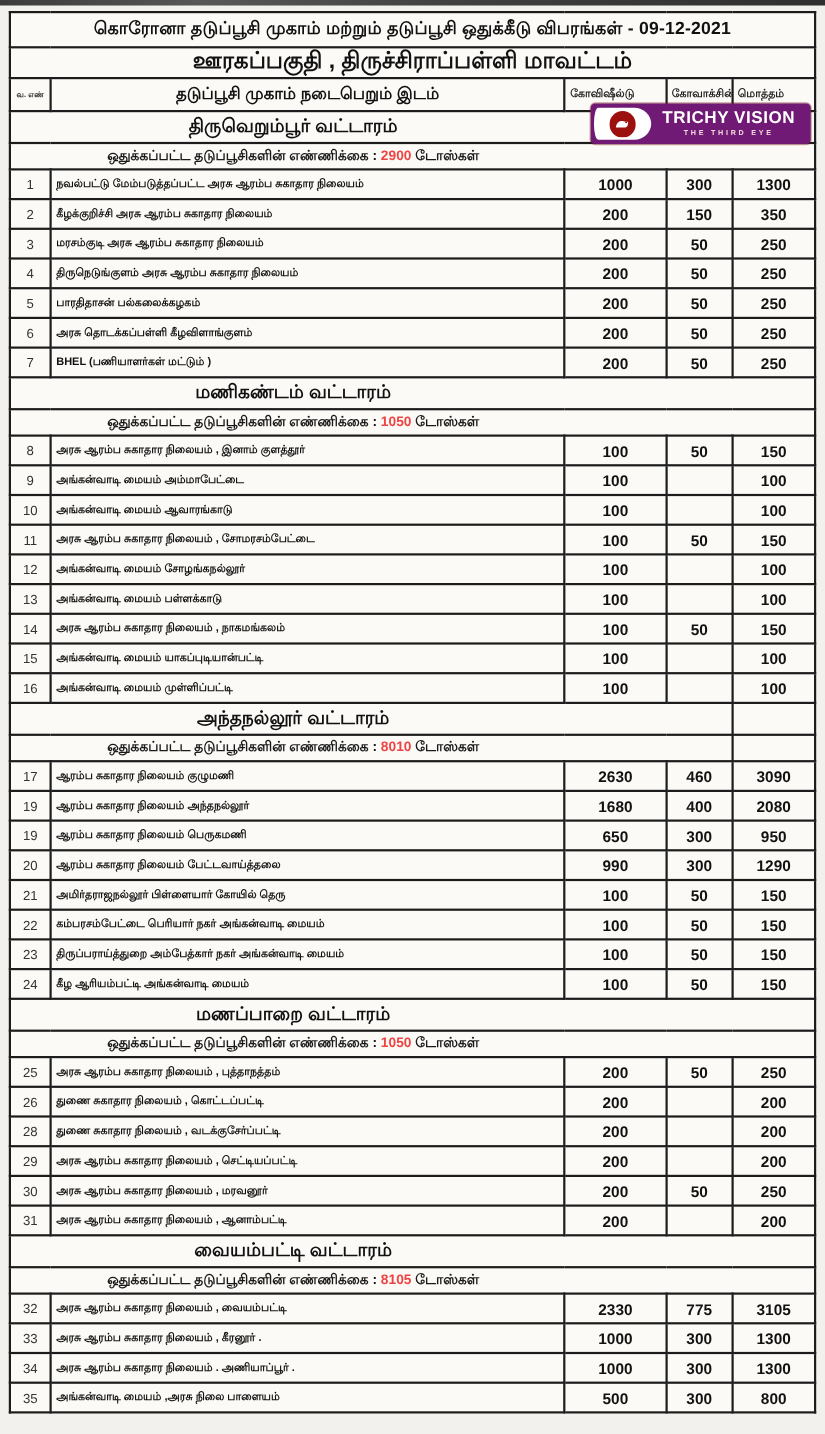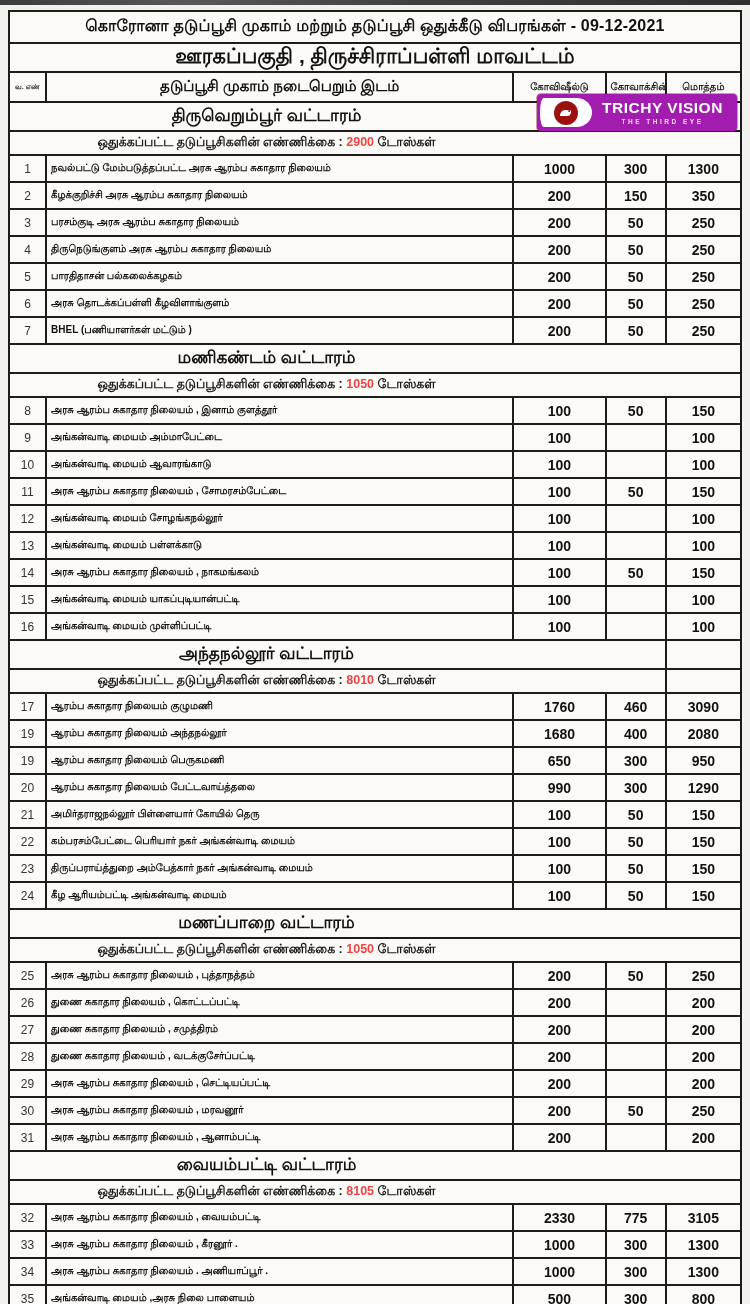--- a/index.html
+++ b/index.html
@@ -31,21 +31,21 @@
   .r-sub td{height:24px;}
   .r-head td{height:28px;}
   .r-sec td{height:27px;}
   .r-alloc td{height:22px;}
   .r-data td{height:25px;}
 
   .t-title{font-size:16px;font-weight:bold;text-align:center;letter-spacing:.2px;margin-top:34px;}
   .t-sub{font-size:21px;font-weight:bold;text-align:center;}
   .h-sno{font-size:7px;font-weight:bold;text-align:center;color:#333;padding:0 1px;}
   .h-place{font-size:15px;font-weight:bold;text-align:center;}
-  .h-num{font-size:10px;font-weight:bold;text-align:center;color:#222;padding:0 1px;}
+  .h-num{font-size:10px;font-weight:bold;color:#222;padding:0 1px;}
   .sec-wrap{width:505px;text-align:center;font-size:17px;font-weight:bold;}
   .alloc-wrap{width:505px;text-align:center;font-size:12.5px;font-weight:bold;color:#1a1a1a;}
   .alloc-wrap .alloc-num{font-weight:600;color:#ef4444;}
   .cell-sno{text-align:center;font-size:12px;font-weight:400;color:#333;}
   .cell-place{text-align:left;font-size:10px;font-weight:bold;padding-left:6px;}
   .cell-num{text-align:center;font-size:14px;font-weight:bold;}
 
   
   .logo{
     position:absolute;left:537px;top:94px;width:200px;height:37px;
@@ -114,21 +114,21 @@
         </tr>
         <tr class="r-data">
           <td class="cell-sno">2</td>
           <td class="cell-place">கீழக்குறிச்சி அரசு ஆரம்ப சுகாதார நிலையம்</td>
           <td class="cell-num">200</td>
           <td class="cell-num">150</td>
           <td class="cell-num">350</td>
         </tr>
         <tr class="r-data">
           <td class="cell-sno">3</td>
-          <td class="cell-place">பரசம்குடி அரசு ஆரம்ப சுகாதார நிலையம்</td>
+          <td class="cell-place">மரசம்குடி அரசு ஆரம்ப சுகாதார நிலையம்</td>
           <td class="cell-num">200</td>
           <td class="cell-num">50</td>
           <td class="cell-num">250</td>
         </tr>
         <tr class="r-data">
           <td class="cell-sno">4</td>
           <td class="cell-place">திருநெடுங்குளம் அரசு ஆரம்ப சுகாதார நிலையம்</td>
           <td class="cell-num">200</td>
           <td class="cell-num">50</td>
           <td class="cell-num">250</td>
@@ -235,21 +235,21 @@
         </tr>
         <tr class="r-alloc">
           <td class="" colspan="4">
             <div class="alloc-wrap">ஒதுக்கப்பட்ட தடுப்பூசிகளின் எண்ணிக்கை :<span class="alloc-num"> 8010 </span>டோஸ்கள்</div>
           </td>
           <td class=""></td>
         </tr>
         <tr class="r-data">
           <td class="cell-sno">17</td>
           <td class="cell-place">ஆரம்ப சுகாதார நிலையம் குழுமணி</td>
-          <td class="cell-num">1760</td>
+          <td class="cell-num">2630</td>
           <td class="cell-num">460</td>
           <td class="cell-num">3090</td>
         </tr>
         <tr class="r-data">
           <td class="cell-sno">19</td>
           <td class="cell-place">ஆரம்ப சுகாதார நிலையம் அந்தநல்லூர்</td>
           <td class="cell-num">1680</td>
           <td class="cell-num">400</td>
           <td class="cell-num">2080</td>
         </tr>
@@ -313,27 +313,20 @@
           <td class="cell-num">250</td>
         </tr>
         <tr class="r-data">
           <td class="cell-sno">26</td>
           <td class="cell-place">துணை சுகாதார நிலையம் , கொட்டப்பட்டி</td>
           <td class="cell-num">200</td>
           <td class="cell-num"></td>
           <td class="cell-num">200</td>
         </tr>
         <tr class="r-data">
-          <td class="cell-sno">27</td>
-          <td class="cell-place">துணை சுகாதார நிலையம் , சமுத்திரம்</td>
-          <td class="cell-num">200</td>
-          <td class="cell-num"></td>
-          <td class="cell-num">200</td>
-        </tr>
-        <tr class="r-data">
           <td class="cell-sno">28</td>
           <td class="cell-place">துணை சுகாதார நிலையம் , வடக்குசேர்ப்பட்டி</td>
           <td class="cell-num">200</td>
           <td class="cell-num"></td>
           <td class="cell-num">200</td>
         </tr>
         <tr class="r-data">
           <td class="cell-sno">29</td>
           <td class="cell-place">அரசு ஆரம்ப சுகாதார நிலையம் , செட்டியப்பட்டி</td>
           <td class="cell-num">200</td>
@@ -389,21 +382,21 @@
           <td class="cell-sno">35</td>
           <td class="cell-place">அங்கன்வாடி மையம் ,அரசு நிலை பாளையம்</td>
           <td class="cell-num">500</td>
           <td class="cell-num">300</td>
           <td class="cell-num">800</td>
         </tr>
       </tbody>
   </table>
 </div>
 
-<div class="logo" style="background: #a21caf;">
+<div class="logo" style="background: #701a75;">
   <div class="logo-eye">
     <div class="logo-iris" style="color: rgb(156, 16, 16);">
       <svg width="24" height="24" viewBox="0 0 24 24" aria-hidden="true">
         <circle cx="12" cy="12" r="12" fill="currentColor"></circle>
         <path d="M6 15c0-3 2-6 5-6 2 0 3 .6 4.5 .4 1 -.2 1.8 .6 1.5 1.6-.3 1-.2 2-1 3-.6 .8-2 1-3 1h-4z" fill="#ffffff"></path>
         <circle cx="15.2" cy="10.2" r="0.9" fill="currentColor"></circle>
       </svg>
     </div>
   </div>
   <div class="logo-texts">

